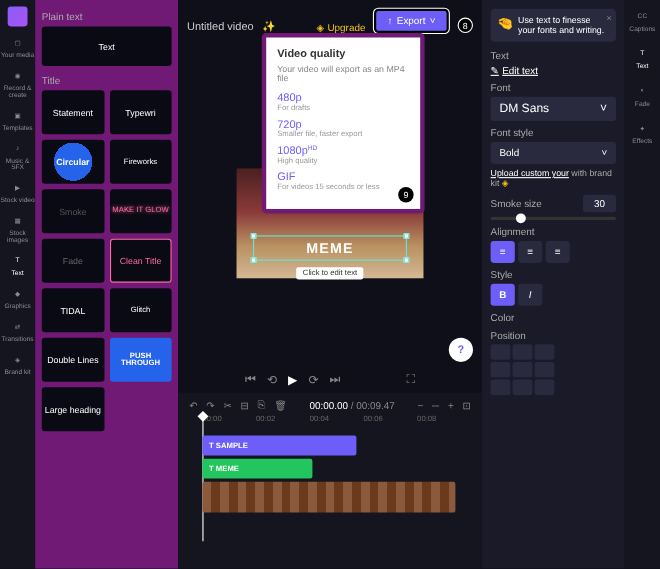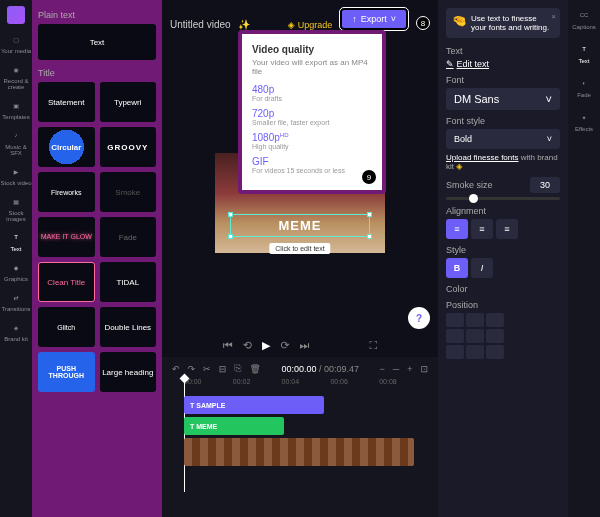--- a/index.html
+++ b/index.html
@@ -136,21 +136,20 @@
   <div class="templates">
     <div class="section-label">Plain text</div>
     <div class="tpl-grid">
       <div class="tpl full">Text</div>
     </div>
     <div class="section-label">Title</div>
     <div class="tpl-grid">
       <div class="tpl">Statement</div>
       <div class="tpl">Typewri</div>
       <div class="tpl circular">Circular</div>
-      <div class="tpl groovy">GROOVY</div>
       <div class="tpl" style="font-size:7px">Fireworks</div>
       <div class="tpl" style="color:#555">Smoke</div>
       <div class="tpl glow">MAKE IT GLOW</div>
       <div class="tpl" style="color:#666">Fade</div>
       <div class="tpl clean">Clean Title</div>
       <div class="tpl">TIDAL</div>
       <div class="tpl" style="font-size:7px">Glitch</div>
       <div class="tpl">Double Lines</div>
       <div class="tpl push">PUSH THROUGH</div>
       <div class="tpl">Large heading</div>
@@ -271,21 +270,21 @@
     <div class="prop-label">Font</div>
     <div class="select">
         <span>DM Sans</span>
         <span>˅</span>
       </div>
     <div class="prop-label">Font style</div>
     <div class="select" style="font-size:9px">
         <span>Bold</span>
         <span>˅</span>
       </div>
-    <div class="link-text" style="margin-top:4px"><u>Upload finesse fonts</u><span> with brand kit</span> <span class="diamond">◈</span></div>
+    <div class="link-text" style="margin-top:4px"><u>Upload custom your</u><span> with brand kit</span> <span class="diamond">◈</span></div>
     <div class="size-row" style="margin-top:6px">
       <span class="prop-label" style="margin:0">Smoke size</span>
       <span class="size-input">30</span>
     </div>
     <div class="slider">
         <div class="slider-thumb"></div>
       </div>
     <div class="prop-label">Alignment</div>
     <div class="btn-group">
       <div class="icon-btn active">≡</div>

